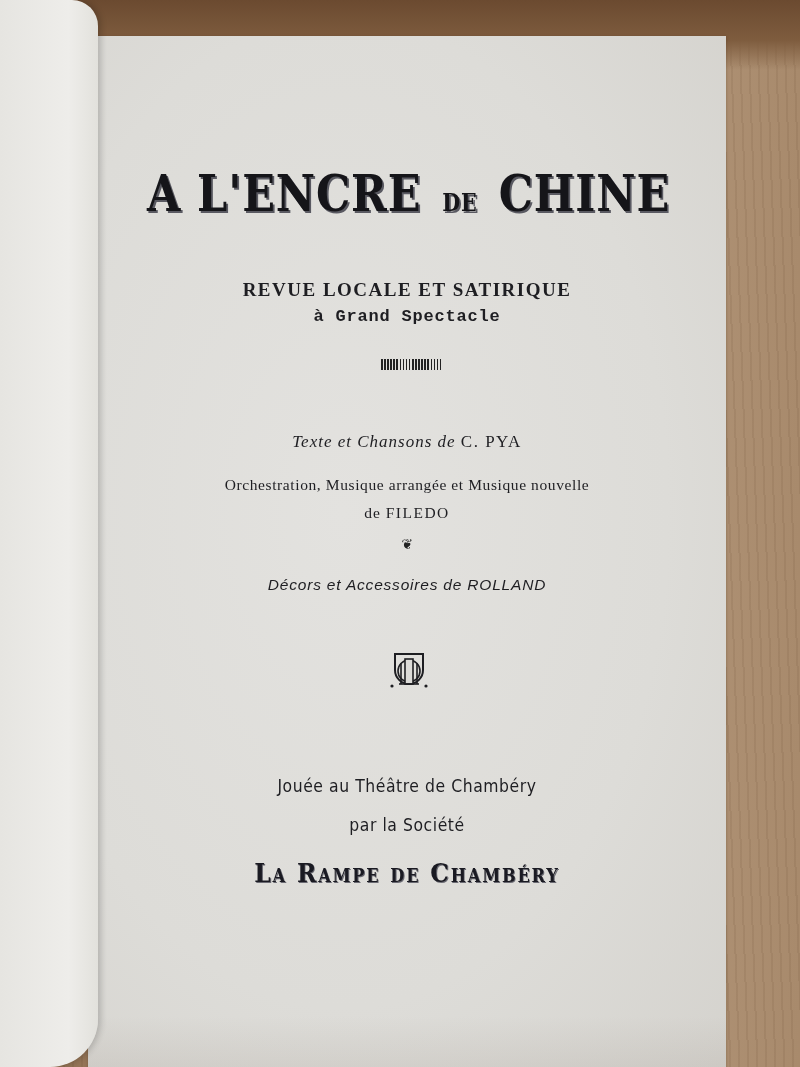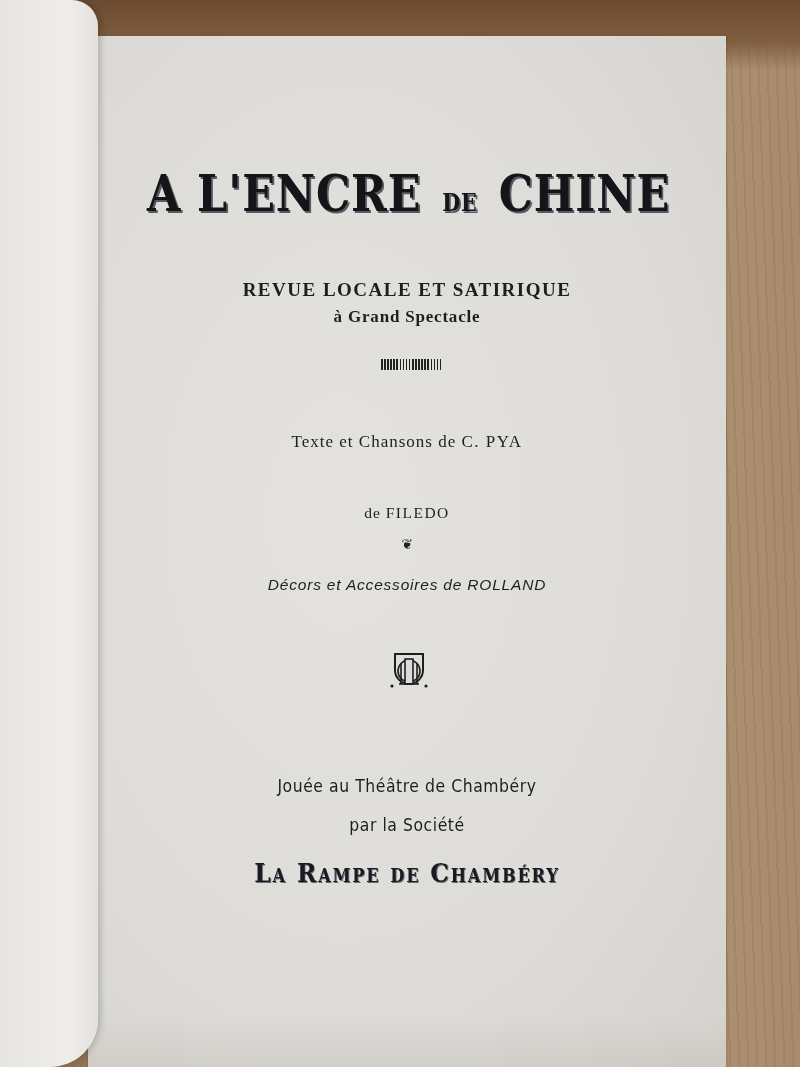--- a/index.html
+++ b/index.html
@@ -74,39 +74,39 @@
       position: absolute;
       top: 243px; left: 0; width: 100%;
       font-family: "Liberation Serif", serif;
       font-weight: bold;
       font-size: 19px;
       letter-spacing: 1.5px;
     }
     .subtitle2 {
       position: absolute;
       top: 271px; left: 0; width: 100%;
-      font-family: Liberation Serif, serif;
+      font-family: Liberation Mono, monospace;
       font-weight: bold;
       font-size: 17px;
       letter-spacing: 0.8px;
     }
     .rule-ornament {
       position: absolute;
       top: 323px; left: 293px;
       width: 62px; height: 11px;
       background: repeating-linear-gradient(90deg, #222 0px, #222 1.6px, transparent 1.6px, transparent 3.1px);
     }
     .credit-text {
       position: absolute;
       top: 396px; left: 0; width: 100%;
       font-family: "Liberation Serif", serif;
       font-size: 17px;
       letter-spacing: 1px;
     }
-    .credit-text .it { }
+    .credit-text .it { font-style: italic; }
     .credit-text .name { font-weight: normal; letter-spacing: 1.5px; }
     .credit-music {
       position: absolute;
       top: 440px; left: 0; width: 100%;
       font-family: "Liberation Serif", serif;
       font-size: 15.5px;
       letter-spacing: 0.6px;
     }
     .credit-music2 {
       position: absolute;
@@ -185,20 +185,21 @@
     <div class="subtitle">REVUE LOCALE ET SATIRIQUE</div>
     <div class="subtitle2">à Grand Spectacle</div>
 
     <div class="rule-ornament"></div>
 
     <div class="credit-text">
       <span class="it">Texte et Chansons de</span>
       <span class="name">C. PYA</span>
     </div>
 
+    <div class="credit-music">Orchestration, Musique arrangée et Musique nouvelle</div>
     <div class="credit-music2">
       <span>de</span>
       <span class="name">FILEDO</span>
     </div>
 
     <div class="fleuron">❦</div>
 
     <div class="credit-decor">Décors et Accessoires de ROLLAND</div>
 
     <div class="emblem">

